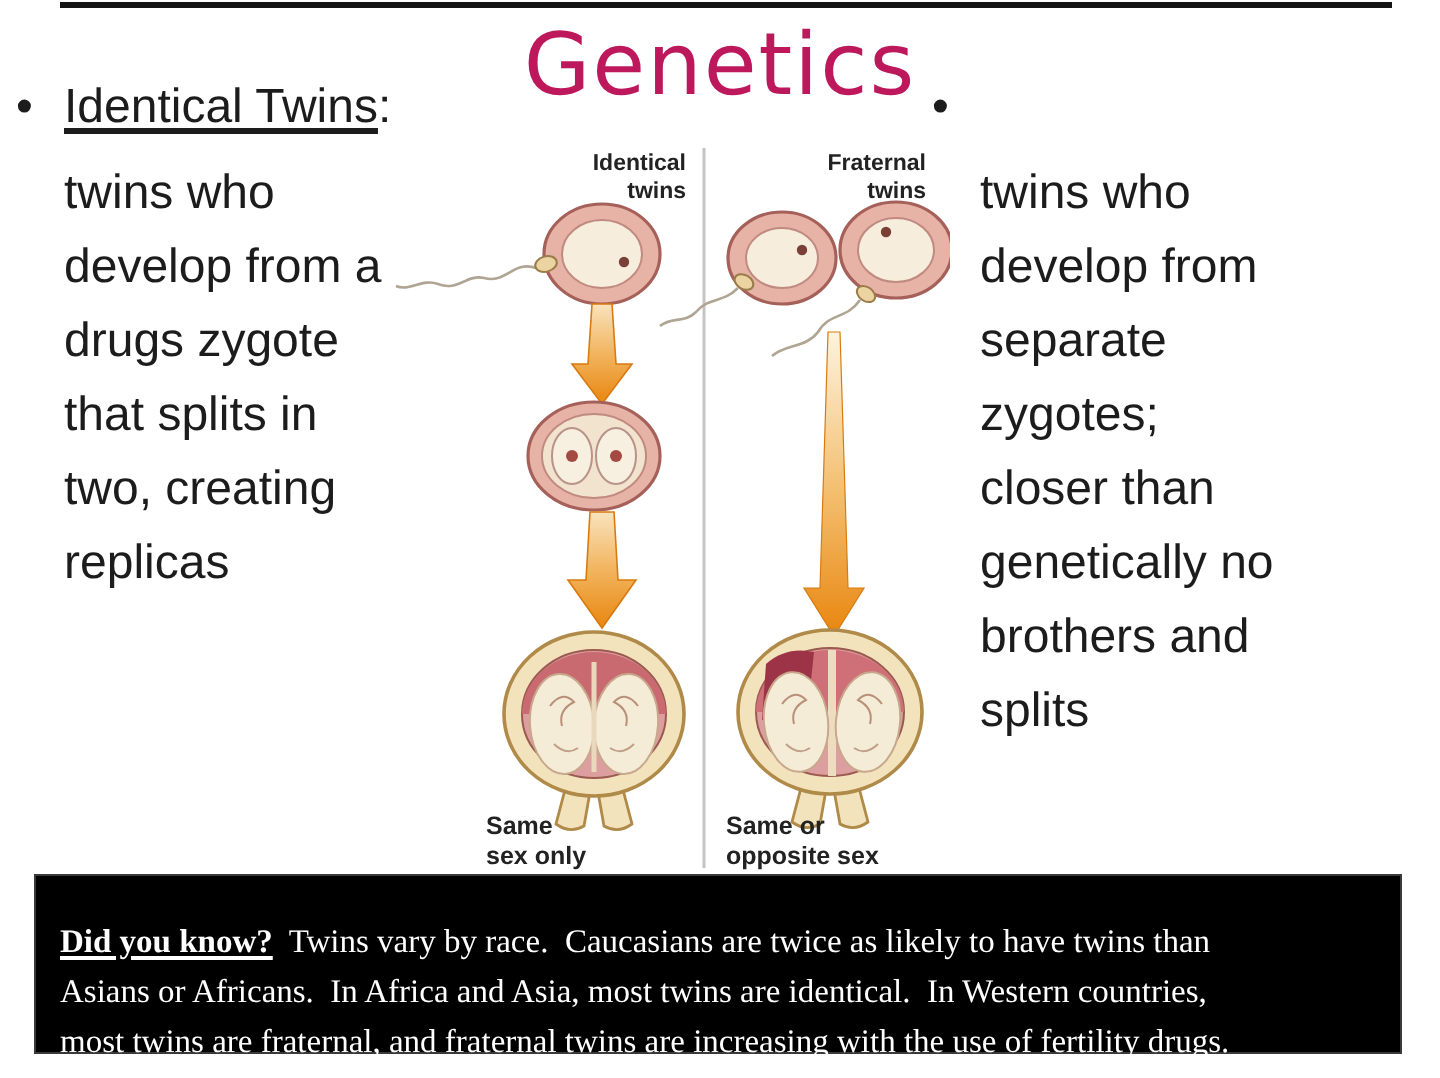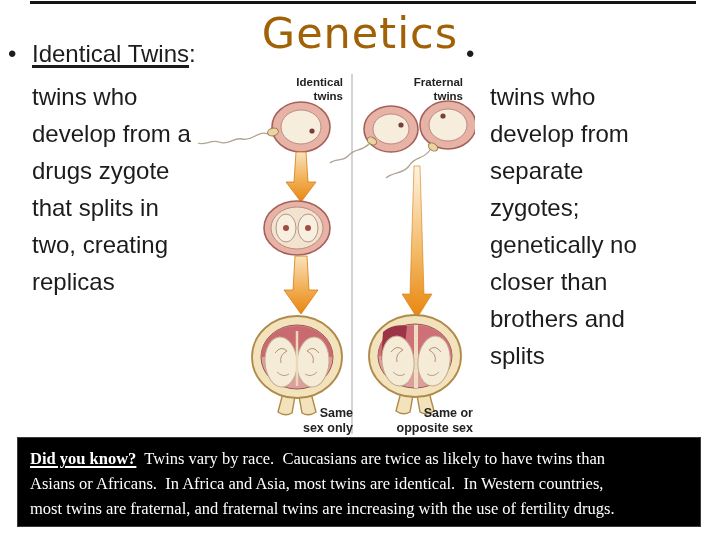--- a/index.html
+++ b/index.html
@@ -4,21 +4,21 @@
 <style>
   html,body{margin:0;padding:0;}
   body{
     width:720px;height:539px;position:relative;background:#ffffff;
     font-family:"Liberation Sans", sans-serif;overflow:hidden;
   }
   .top-rule{position:absolute;left:30px;top:1px;width:666px;height:3px;background:#141414;}
   .slide-title{
     position:absolute;left:0;top:8px;width:720px;text-align:center;
     font-family:"DejaVu Sans", sans-serif;font-size:43px;font-weight:500;
-    letter-spacing:1px;color:#a16207;
+    letter-spacing:1px;color:#be185d;
   }
   
   .text-col{position:absolute;top:38px;color:#1c1c1c;}
   .text-col.left{left:8px;width:224px;}
   .text-col.right{left:466px;width:252px;}
   .heading-row{display:flex;align-items:flex-start;}
   .bullet{width:24px;font-size:24px;line-height:32px;color:#1c1c1c;flex:none;}
   .heading{font-size:24px;font-weight:normal;line-height:32px;white-space:nowrap;}
   .heading .hl{text-decoration:underline;text-decoration-thickness:2.5px;text-underline-offset:3px;}
   .body-lines{margin-top:8px;padding-left:24px;}
@@ -26,31 +26,31 @@
   
   .diagram{position:absolute;left:195px;top:68px;width:280px;height:370px;}
   .diagram svg{position:absolute;left:0;top:0;}
   .dg-label{
     position:absolute;text-align:right;font-size:11.5px;font-weight:bold;
     line-height:1.2;color:#222;white-space:pre-line;width:90px;
   }
   .dg-label.id{left:58px;top:8px;}
   .dg-label.fr{left:178px;top:8px;}
   .dg-caption{
-    position:absolute;text-align:right;font-size:12.5px;font-weight:bold;
+    position:absolute;text-align:left;font-size:12.5px;font-weight:bold;
     line-height:1.2;color:#222;white-space:pre-line;width:110px;top:338px;
   }
   .dg-caption.id{left:48px;}
   .dg-caption.fr{left:168px;}
   
   .fact-box{
     position:absolute;left:17px;top:437px;width:684px;height:90px;
     background:#000;border:1px solid #3a3a3a;box-sizing:border-box;
     color:#fff;font-family:"Liberation Serif", serif;font-size:16.5px;
-    padding:8px 12px;
+    padding:20px 12px;
   }
   .fact-box p{margin:0;line-height:25px;white-space:pre-wrap;}
   .fact-label{font-weight:bold;text-decoration:underline;text-decoration-thickness:2px;text-underline-offset:2px;}
 </style>
 </head>
 <body>
 
 <div class="top-rule"></div>
 
 <div class="slide-title">Genetics</div>
@@ -72,22 +72,22 @@
 
 <div class="text-col right">
   <div class="heading-row">
     <span class="bullet">•</span>
   </div>
   <div class="body-lines">
     <div>twins who</div>
     <div>develop from</div>
     <div>separate</div>
     <div>zygotes;</div>
+    <div>closer than</div>
     <div>genetically no</div>
-    <div>closer than</div>
     <div>brothers and</div>
     <div>splits</div>
   </div>
 </div>
 
 <div class="diagram">
   <svg width="280" height="370" viewBox="0 0 280 370">
     <defs>
       <linearGradient id="ag" x1="0" y1="0" x2="0" y2="1">
         <stop offset="0" stop-color="#f9e3bd"></stop>

